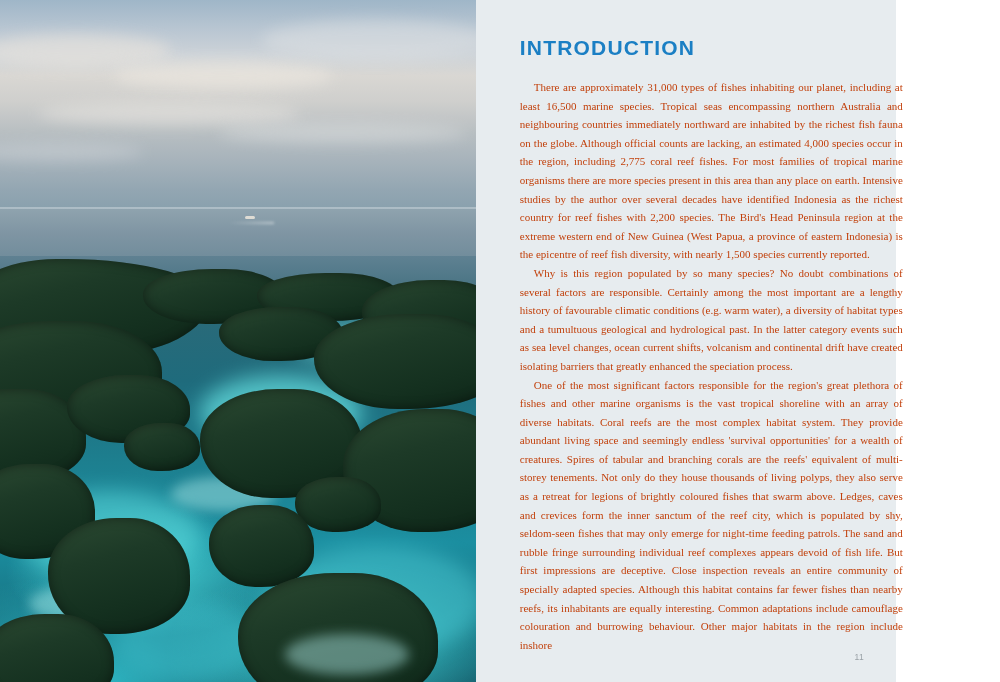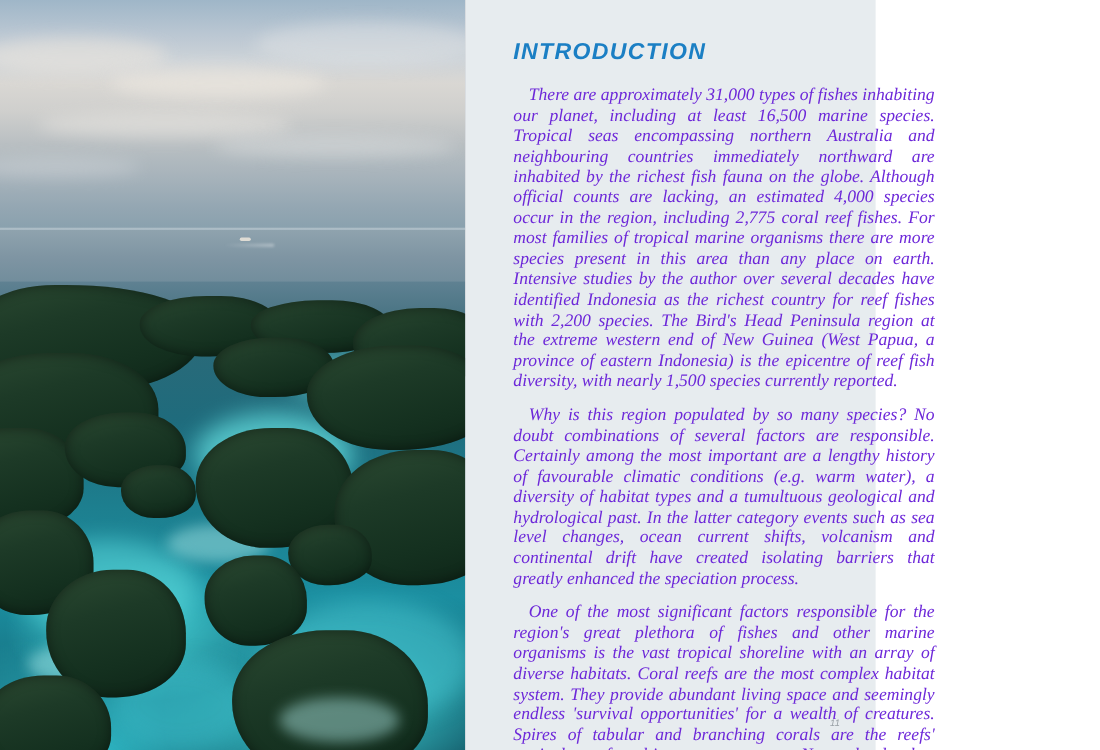--- a/index.html
+++ b/index.html
@@ -8,23 +8,22 @@
   }
   body {
     width: 1000px;
     height: 682px;
     overflow: hidden;
     background: #ffffff;
     font-family: "Liberation Serif", serif;
   }
   .spread {
     display: flex;
-    width: 796px;
-    height: 682px;
-    font-style: italic;
+    width: 896px;
+    height: 682px;
   }
 
   
   .page-left {
     position: relative;
     width: 531px;
     height: 682px;
     overflow: hidden;
     background: #0a1a22;
   }
@@ -181,27 +180,27 @@
     font-family: "Liberation Sans", sans-serif;
     font-weight: 700;
     font-size: 21px;
     letter-spacing: 1.2px;
     margin: 0 0 18px 0;
   }
   .body-p {
     margin: 0 0 0 0;
     text-align: justify;
     text-justify: inter-word;
-    font-size: 16px;
+    font-size: 11px;
     line-height: 18.6px;
-    color: #6d28d9;
+    color: #c2410c;
     text-indent: 14px;
     hyphens: auto;
   }
-  .body-p + .body-p { margin-top: 12px; }
+  .body-p + .body-p { margin-top: 0; }
 
   .caption {
     position: absolute;
     left: 44px;
     bottom: 45px;
     width: 383px;
     color: #8d9498;
     font-family: "Liberation Sans", sans-serif;
     font-size: 10px;
     line-height: 14px;

